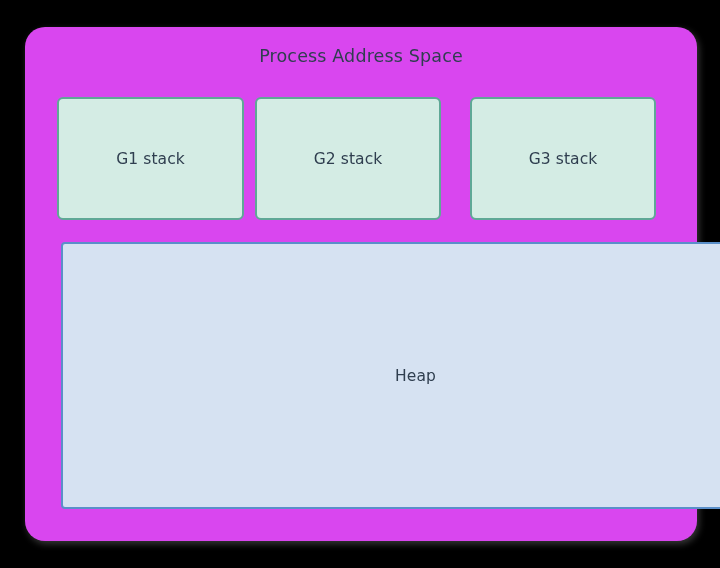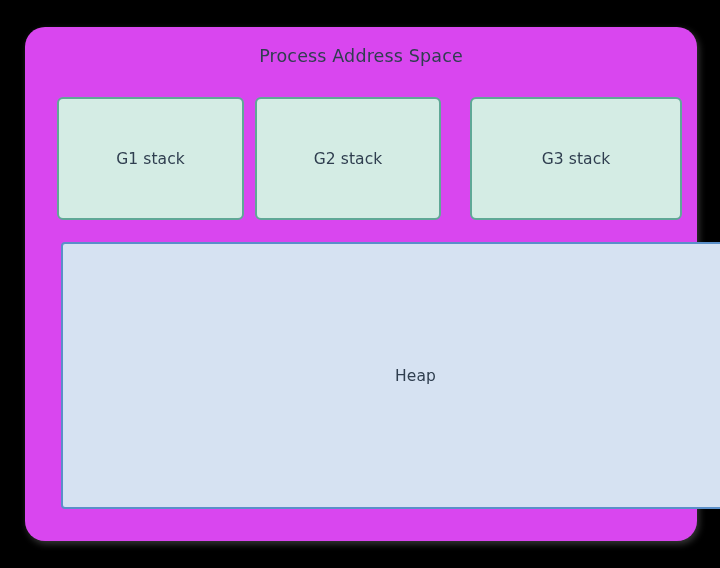--- a/index.html
+++ b/index.html
@@ -64,21 +64,21 @@
     box-sizing: border-box;
     background: #d4ece4;
     border: 2px solid #5fa896;
     border-radius: 6px;
     display: flex;
     align-items: center;
     justify-content: center;
   }
   .stack-box.s1 { left: 0px;   width: 187px; }
   .stack-box.s2 { left: 198px; width: 186px; }
-  .stack-box.s3 { left: 413px; width: 212px; }
+  .stack-box.s3 { left: 413px; width: 186px; }
 
   .stack-label {
     font-size: 15.5px;
     font-weight: 400;
     color: #2f3e4f;
     letter-spacing: 0.1px;
     white-space: nowrap;
   }
 
   

